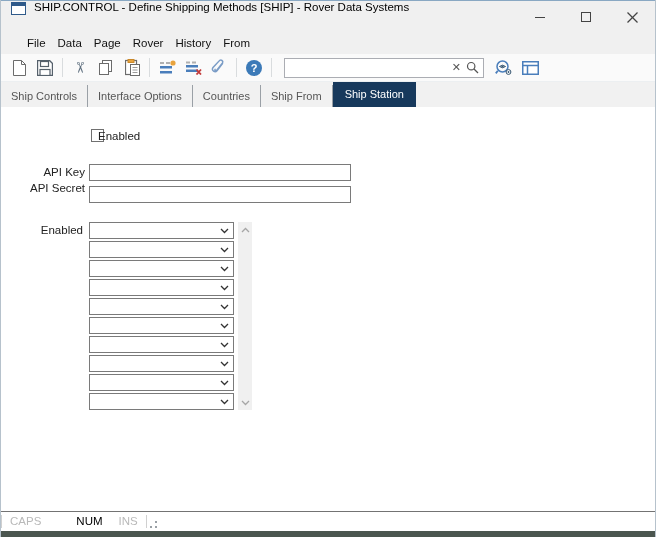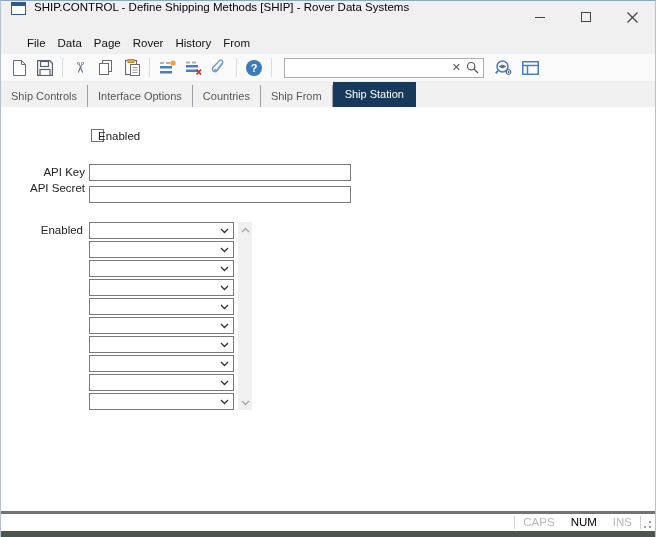--- a/index.html
+++ b/index.html
@@ -61,26 +61,26 @@
   }
   .dropdown .dd-val { flex: 1; font-size: 11px; padding-left: 3px; color: #000; }
   .dd-chev { margin-right: 4px; display: flex; align-items: center; }
   .vscroll {
     position: absolute; left: 237px; top: 115px; width: 14px; height: 188px;
     background: #f0f0f0; display: flex; flex-direction: column; justify-content: space-between; align-items: center;
   }
   .vs-btn { width: 14px; height: 15px; display: flex; align-items: center; justify-content: center; }
   
   .statusbar {
-    height: 19px; border-top: 3px solid #737373; background: #fff;
-    display: flex; align-items: center; justify-content: flex-end; font-size: 11.5px;
+    height: 19px; border-top: 1px solid #737373; background: #fff;
+    display: flex; align-items: center; justify-content: flex-start; font-size: 11.5px;
   }
   .st-sep { width: 1px; height: 13px; background: #d0d0d0; }
   .st-key { padding: 0 8px; color: #b9b9b9; }
-  .st-key.on { color: #000; }
+  .st-key.on { color: #000; margin-left: 19px; }
   .st-session { padding: 0 8px; color: #000; white-space: nowrap; }
   .grip { width: 12px; height: 12px; position: relative; margin-right: 2px; align-self: flex-end; }
   .grip i {
     position: absolute; width: 2px; height: 2px; background: #9aa0a6; display: block;
   }
   .gap-row { height: 1px; background: #ffffff; }
   .bottomstrip { height: 6px; }
   svg { display: block; }
 </style>
 </head>

